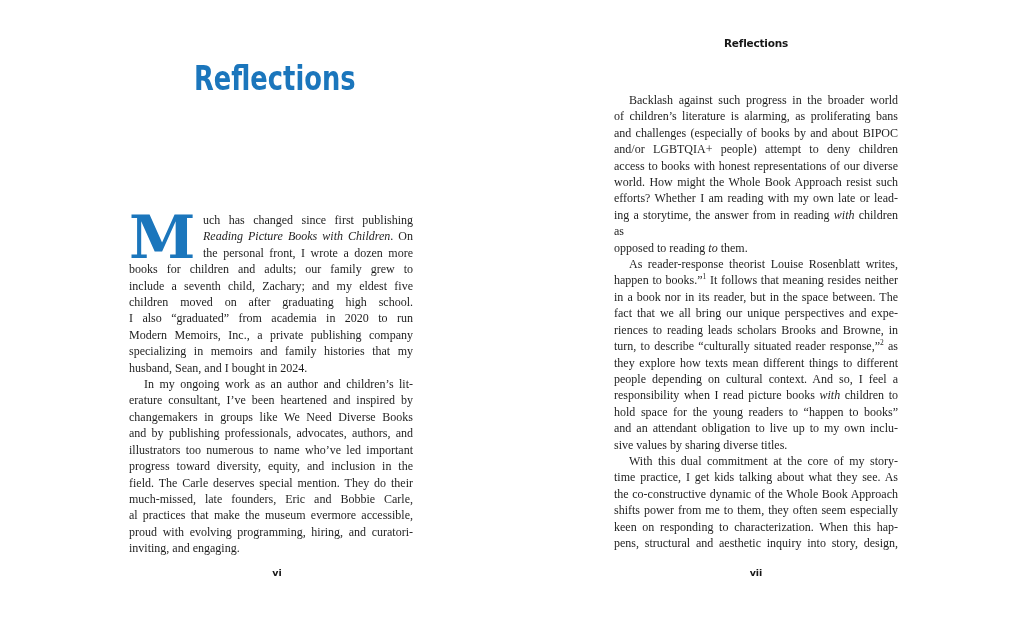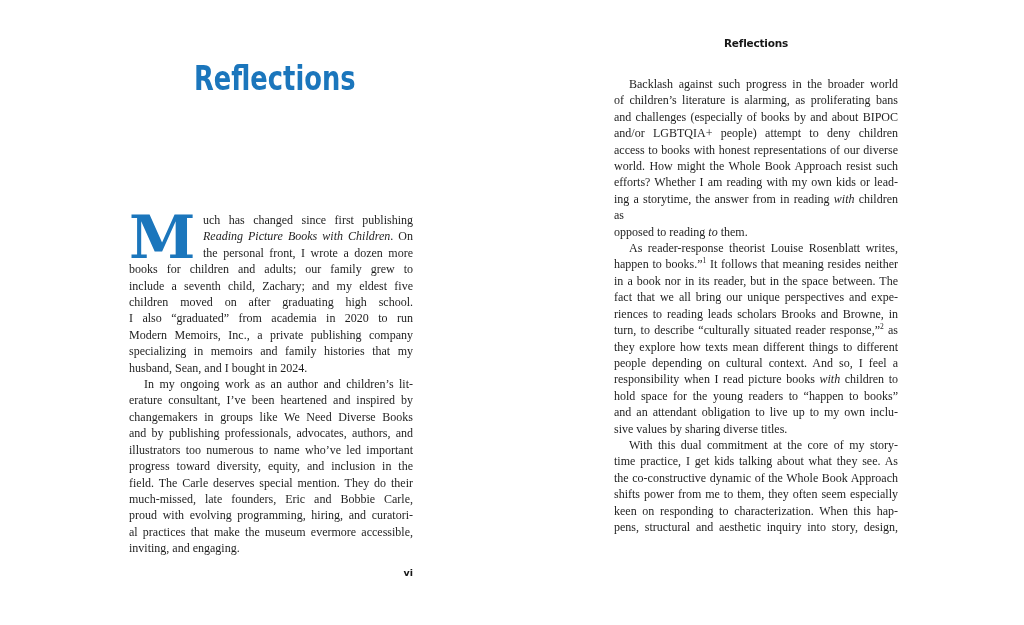--- a/index.html
+++ b/index.html
@@ -17,38 +17,38 @@
   .running-header {
     position:absolute; left:614px; top:37px; width:284px; text-align:center;
     font-family:"DejaVu Sans", sans-serif; font-weight:bold; font-size:10.5px;
     letter-spacing:-0.2px; color:#161616;
   }
   .textblock {
     position:absolute; width:284px; color:var(--ink,#1e1e1e);
     font-size:12px; line-height:16.4px;
   }
   #left-text  { left:129px; top:212px; }
-  #right-text { left:614px; top:76px;  }
+  #right-text { left:614px; top:92px;  }
   .para { margin:0; }
   .line { text-align:justify; text-align-last:justify; white-space:normal; }
   .line.rag { text-align-last:left; }
   .line.ind { text-indent:15px; }
   .it { font-style:italic; }
   sup { font-size:7.5px; line-height:0; vertical-align:super; }
   .dropcap {
     float:left; width:74px; height:48px; overflow:visible;
     font-family:"DejaVu Serif", serif; font-weight:bold;
     font-size:60px; line-height:51px; color:var(--accent,#1b76bc);
   }
   .page-number {
     position:absolute; top:567px; width:284px; text-align:center;
     font-family:"DejaVu Sans", sans-serif; font-weight:bold; font-size:9.5px;
     color:#161616;
   }
-  #page-number-left  { left:129px;text-align:right; }
+  #page-number-left  { left:135px; }
   #page-number-right { left:614px; }
 </style>
 </head>
 <body>
 
 <div id="canvas" style="--accent: #1b76bc; --ink: #1e1e1e;">
 
   <div class="chapter-title">Reflections</div>
 
   <div class="running-header">Reflections</div>
@@ -69,35 +69,35 @@
       </div>
       <div class="para">
         <div class="line ind"><span>In my ongoing work as an author and children’s lit-</span></div>
         <div class="line"><span>erature consultant, I’ve been heartened and inspired by</span></div>
         <div class="line"><span>changemakers in groups like We Need Diverse Books</span></div>
         <div class="line"><span>and by publishing professionals, advocates, authors, and</span></div>
         <div class="line"><span>illustrators too numerous to name who’ve led important</span></div>
         <div class="line"><span>progress toward diversity, equity, and inclusion in the</span></div>
         <div class="line"><span>field. The Carle deserves special mention. They do their</span></div>
         <div class="line"><span>much-missed, late founders, Eric and Bobbie Carle,</span></div>
+        <div class="line"><span>al practices that make the museum evermore accessible,</span></div>
         <div class="line"><span>proud with evolving programming, hiring, and curatori-</span></div>
-        <div class="line"><span>al practices that make the museum evermore accessible,</span></div>
         <div class="line rag"><span>inviting, and engaging.</span></div>
       </div>
     </div>
 
   <div id="right-text" class="textblock">
       <div class="para">
         <div class="line ind"><span>Backlash against such progress in the broader world</span></div>
         <div class="line"><span>of children’s literature is alarming, as proliferating bans</span></div>
         <div class="line"><span>and challenges (especially of books by and about BIPOC</span></div>
         <div class="line"><span>and/or LGBTQIA+ people) attempt to deny children</span></div>
         <div class="line"><span>access to books with honest representations of our diverse</span></div>
         <div class="line"><span>world. How might the Whole Book Approach resist such</span></div>
-        <div class="line"><span>efforts? Whether I am reading with my own kids or lead-</span></div>
+        <div class="line"><span>efforts? Whether I am reading with my own late or lead-</span></div>
         <div class="line"><span>ing a storytime, the answer from in reading </span><span class="it">with</span><span> children as</span></div>
         <div class="line rag"><span>opposed to reading </span><span class="it">to</span><span> them.</span></div>
       </div>
       <div class="para">
         <div class="line ind"><span>As reader-response theorist Louise Rosenblatt writes,</span></div>
         <div class="line"><span>happen to books.”<sup>1</sup> It follows that meaning resides neither</span></div>
         <div class="line"><span>in a book nor in its reader, but in the space between. The</span></div>
         <div class="line"><span>fact that we all bring our unique perspectives and expe-</span></div>
         <div class="line"><span>riences to reading leads scholars Brooks and Browne, in</span></div>
         <div class="line"><span>turn, to describe “culturally situated reader response,”<sup>2</sup> as</span></div>
@@ -113,14 +113,15 @@
         <div class="line"><span>time practice, I get kids talking about what they see. As</span></div>
         <div class="line"><span>the co-constructive dynamic of the Whole Book Approach</span></div>
         <div class="line"><span>shifts power from me to them, they often seem especially</span></div>
         <div class="line"><span>keen on responding to characterization. When this hap-</span></div>
         <div class="line"><span>pens, structural and aesthetic inquiry into story, design,</span></div>
       </div>
     </div>
 
   <div id="page-number-left" class="page-number">vi</div>
 
+  <div id="page-number-right" class="page-number">vii</div>
 
 </div>
 
 </body></html>

